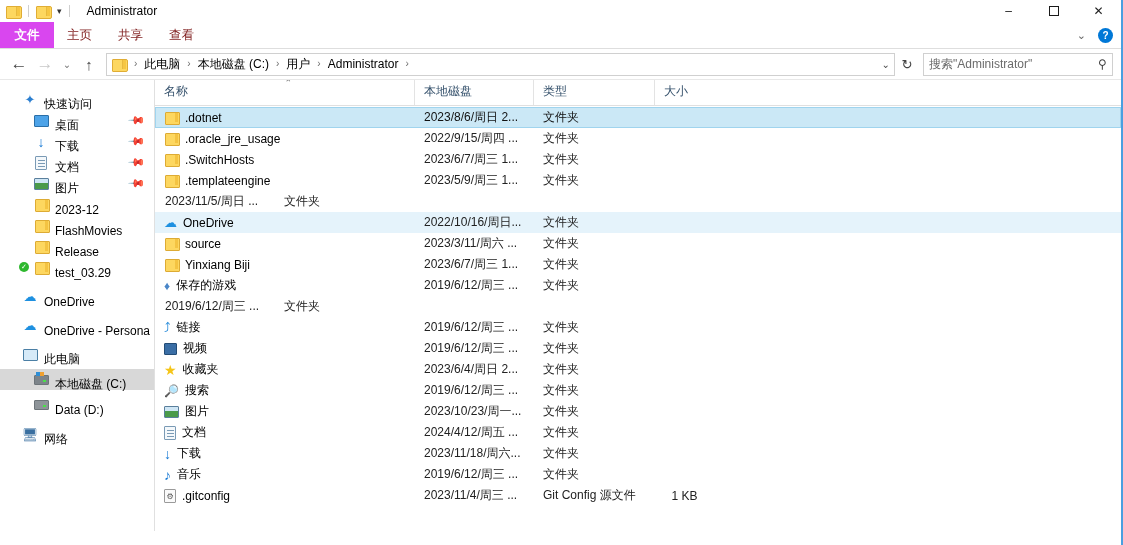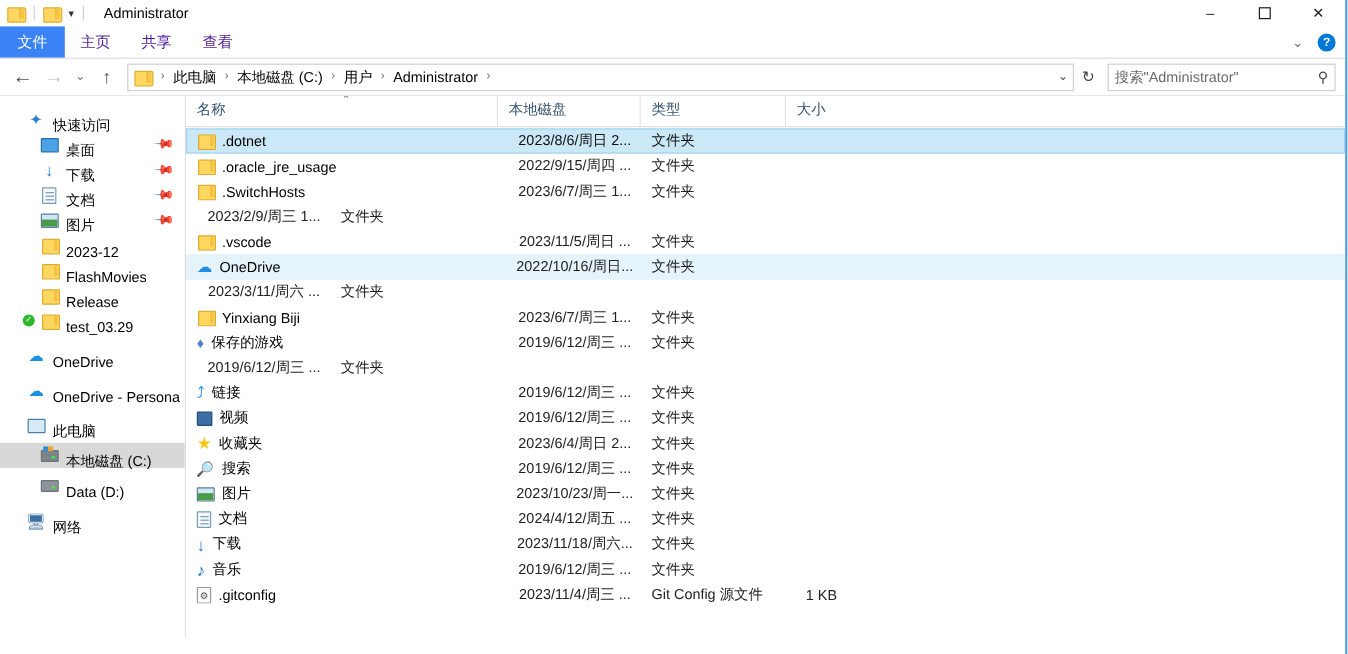--- a/index.html
+++ b/index.html
@@ -62,26 +62,27 @@
   
   .ribbon {
     height: 27px;
     display: flex; align-items: stretch;
     background: #ffffff;
     border-bottom: 1px solid #dedede;
     position: relative;
   }
   .tab {
     display: flex; align-items: center; justify-content: center;
-    font-size: 12.5px; color: #4c1d95;
+    font-size: 12.5px; color: #7f1d1d;
     padding: 0 13px; cursor: default;
   }
   .tab.file {
-    background: #3b82f6; color: #fff;
+    background: #d946ef; color: #fff;
     min-width: 54px;
+    font-weight: bold;
   }
   .ribbon-right {
     position: absolute; right: 8px; top: 0; height: 27px;
     display: flex; align-items: center; gap: 12px;
   }
   .chev-ribbon { font-size: 11px; color: #666; }
   .help-ico {
     width: 15px; height: 15px; border-radius: 50%;
     background: #0078d7; color: #fff;
     font-size: 10px; line-height: 15px; text-align: center;
@@ -276,21 +277,21 @@
   .rows { flex: 1; overflow: hidden; padding-top: 1px; }
   .row {
     display: flex; height: 21px; align-items: center;
     font-size: 12px; color: #000;
     border: 1px solid transparent;
   }
   .row.selected { background: #cbe8f6; border: 1px solid #a0d4ee; }
   .row.hover { background: #e5f3fb; border: 1px solid #e5f3fb; }
   .cell { padding-left: 9px; white-space: nowrap; overflow: hidden; }
   .cell.c-name { width: 259px; display: flex; align-items: center; gap: 6px; padding-left: 8px; }
-  .cell.c-date { width: 119px; color: #222; text-align: center; }
+  .cell.c-date { width: 119px; color: #222; }
   .cell.c-type { width: 121px; color: #222; }
   .cell.c-size { width: 68px; color: #222; text-align: center; padding-right: 9px; padding-left: 0; }
   .row.selected .cell.c-date,
   .row.selected .cell.c-type { color: #111; }
 </style>
 </head>
 <body>
 
 <div class="window">
 
@@ -512,46 +513,50 @@
           <div class="cell c-name">
             <span class="i-folder"></span>
             <span>.SwitchHosts</span>
           </div>
           <div class="cell c-date">2023/6/7/周三 1...</div>
           <div class="cell c-type">文件夹</div>
           <div class="cell c-size"></div>
         </div>
 
         <div class="row">
-          <div class="cell c-date">2023/2/9/周三 1...</div>
-          <div class="cell c-type">文件夹</div>
-          <div class="cell c-size"></div>
-        </div>
-
-        <div class="row">
-          <div class="cell c-name">
-            <span class="i-folder"></span>
-            <span>.vscode</span>
-          </div>
+          <div class="cell c-name">
+            <span class="i-folder"></span>
+            <span>.templateengine</span>
+          </div>
+          <div class="cell c-date">2023/5/9/周三 1...</div>
+          <div class="cell c-type">文件夹</div>
+          <div class="cell c-size"></div>
+        </div>
+
+        <div class="row">
           <div class="cell c-date">2023/11/5/周日 ...</div>
           <div class="cell c-type">文件夹</div>
           <div class="cell c-size"></div>
         </div>
 
         <div class="row hover">
           <div class="cell c-name">
             <span class="i-cloud">☁</span>
             <span>OneDrive</span>
           </div>
           <div class="cell c-date">2022/10/16/周日...</div>
           <div class="cell c-type">文件夹</div>
           <div class="cell c-size"></div>
         </div>
 
         <div class="row">
+          <div class="cell c-name">
+            <span class="i-folder"></span>
+            <span>source</span>
+          </div>
           <div class="cell c-date">2023/3/11/周六 ...</div>
           <div class="cell c-type">文件夹</div>
           <div class="cell c-size"></div>
         </div>
 
         <div class="row">
           <div class="cell c-name">
             <span class="i-folder"></span>
             <span>Yinxiang Biji</span>
           </div>

